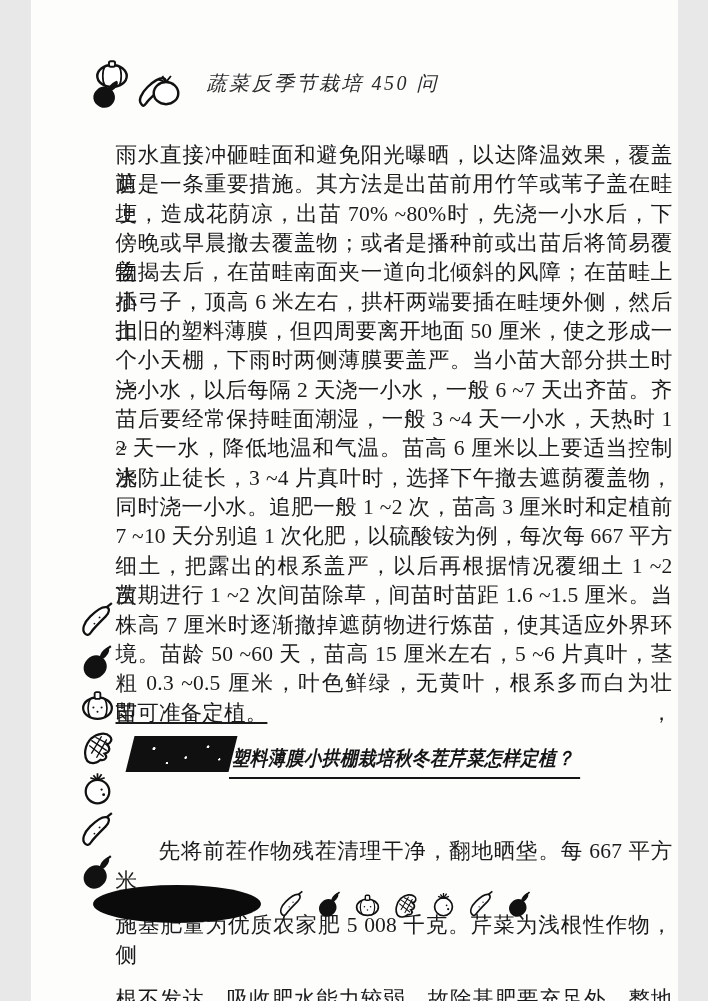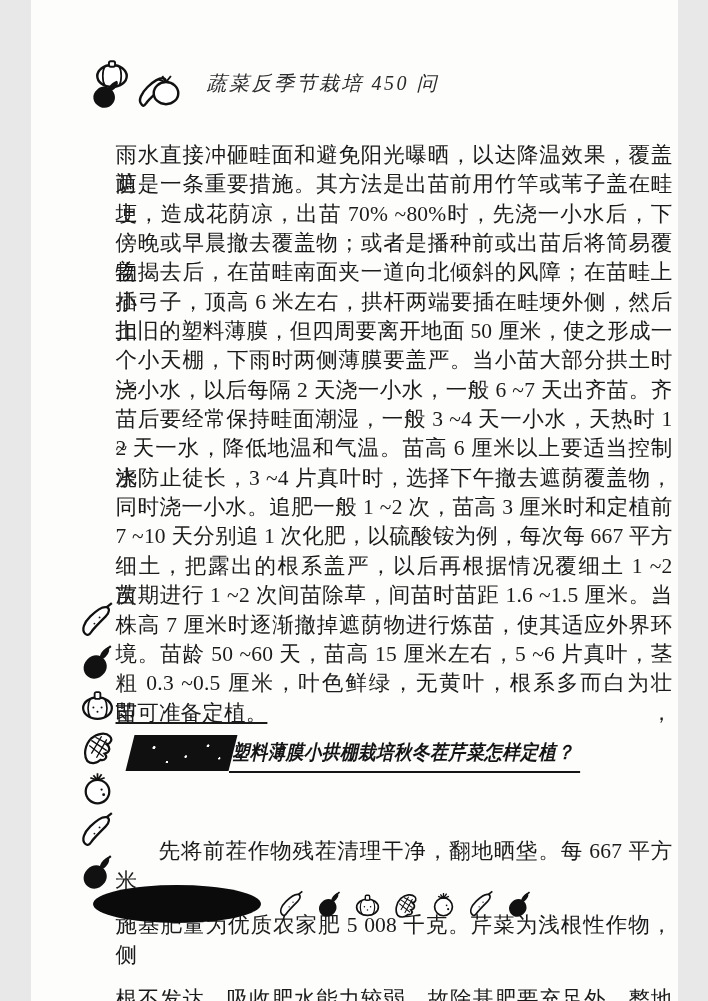--- a/index.html
+++ b/index.html
@@ -23,21 +23,21 @@
     font-size:21.5px;line-height:29.35px;height:29.35px;
     text-align:justify;text-align-last:justify;
     white-space:normal;letter-spacing:0.2px;color:#1b1b1b;
   }
   .p2 .line{line-height:30px;height:30px;margin-top:44px;}
   .line.end{text-align-last:left;text-decoration:underline;}
   .line.indent{text-indent:2em;}
   
   .q-heading{
     position:absolute;left:99px;top:733px;height:46px;
-    display:flex;align-items:center;
+    display:flex;align-items:flex-end;
   }
   .q-box{
     width:103px;height:36px;margin-bottom:7px;
     background:
       radial-gradient(circle at 22% 35%, #fff 1.2px, transparent 1.8px),
       radial-gradient(circle at 55% 60%, #fff 1px, transparent 1.6px),
       radial-gradient(circle at 74% 30%, #fff 1.1px, transparent 1.7px),
       radial-gradient(circle at 38% 75%, #fff 1px, transparent 1.5px),
       radial-gradient(circle at 88% 65%, #fff 0.9px, transparent 1.4px),
       #101010;

